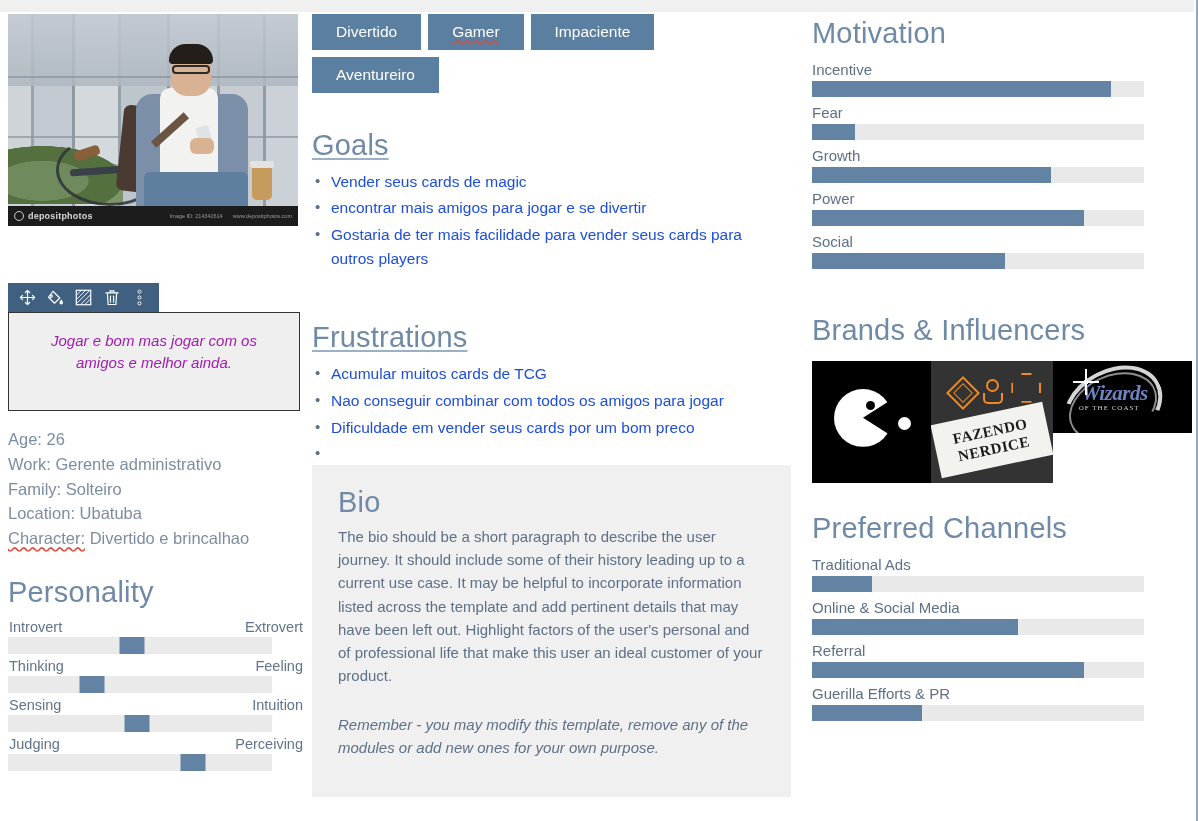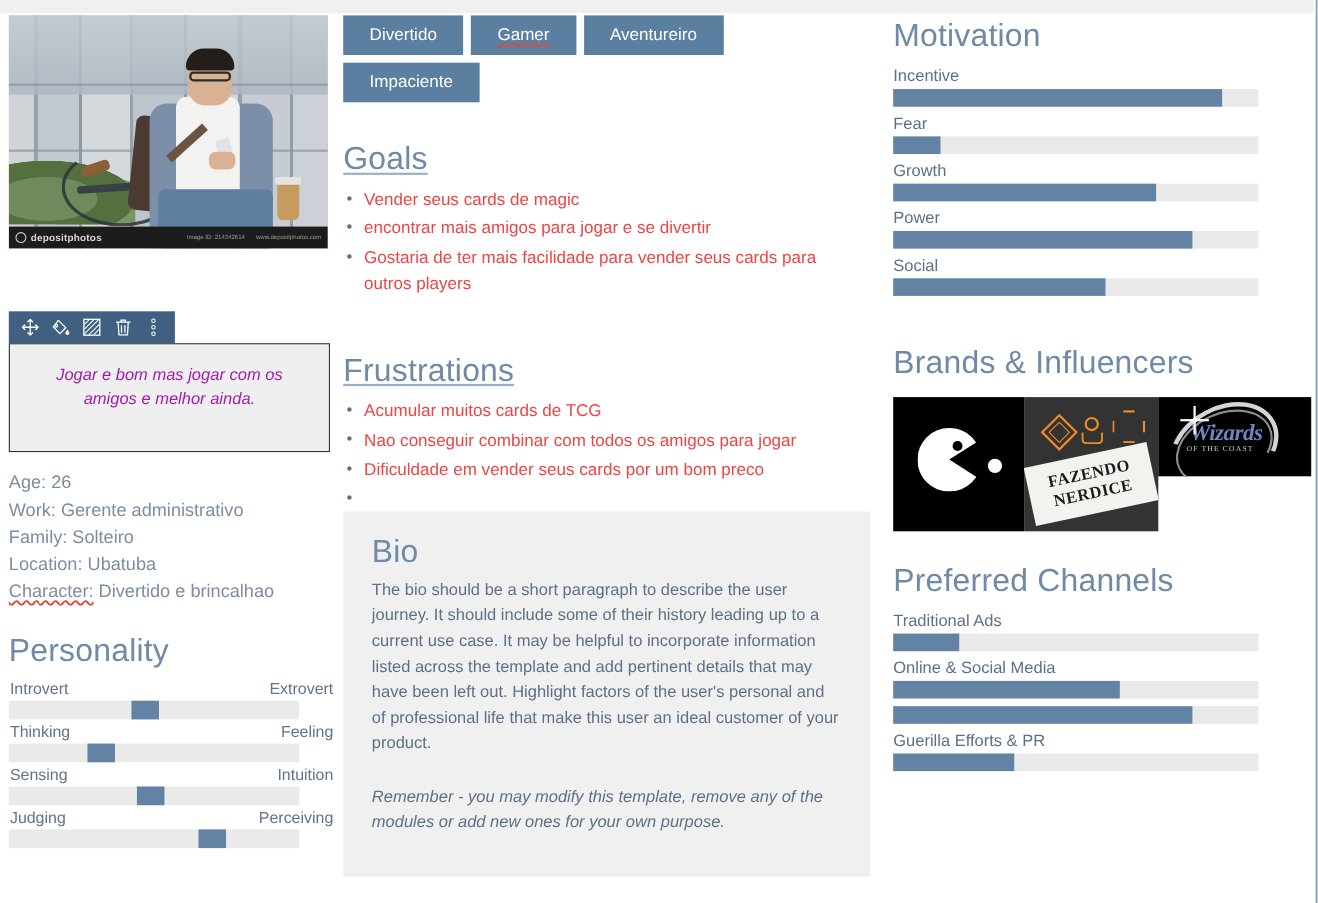--- a/index.html
+++ b/index.html
@@ -203,21 +203,21 @@
     text-decoration-skip-ink: none;
     text-underline-offset: 2px;
   }
 
   
   .block { margin-top: 37px; }
   .block h2 { margin-bottom: 8px; }
   ul.bullets { list-style: none; }
   ul.bullets li {
     position: relative; padding-left: 19px;
-    font-size: 15.5px; color: #ef4444; line-height: 1.53;
+    font-size: 15.5px; color: #1d4ed8; line-height: 1.53;
     margin-bottom: 3px; max-width: 450px;
   }
   ul.bullets li::before {
     content: "•"; position: absolute; left: 3px; top: 0;
     color: #5d7086; font-size: 15px;
   }
 
   
   .bio {
     margin-top: 26px; width: 479px; height: 332px;
@@ -477,24 +477,24 @@
   <div class="col-mid">
 
     <div class="tags">
       <div class="tag">
         <span>Divertido</span>
       </div>
       <div class="tag">
         <span class="spellred2">Gamer</span>
       </div>
       <div class="tag">
+        <span>Impaciente</span>
+      </div>
+      <div class="tag">
         <span>Aventureiro</span>
-      </div>
-      <div class="tag">
-        <span>Impaciente</span>
       </div>
     </div>
 
     <div class="block">
       <h2 class="section spell">Goals</h2>
       <ul class="bullets">
         <li>Vender seus cards de magic</li>
         <li>encontrar mais amigos para jogar e se divertir</li>
         <li>Gostaria de ter mais facilidade para vender seus cards para outros players</li>
       </ul>
@@ -592,20 +592,21 @@
             <div class="bar-fill" style="width:18%"></div>
           </div>
       </div>
       <div>
         <div class="bar-label">Online &amp; Social Media</div>
         <div class="bar-track">
             <div class="bar-fill" style="width:62%"></div>
           </div>
       </div>
       <div>
+        <div class="bar-label">Referral</div>
         <div class="bar-track">
             <div class="bar-fill" style="width:82%"></div>
           </div>
       </div>
       <div>
         <div class="bar-label">Guerilla Efforts &amp; PR</div>
         <div class="bar-track">
             <div class="bar-fill" style="width:33%"></div>
           </div>
       </div>

